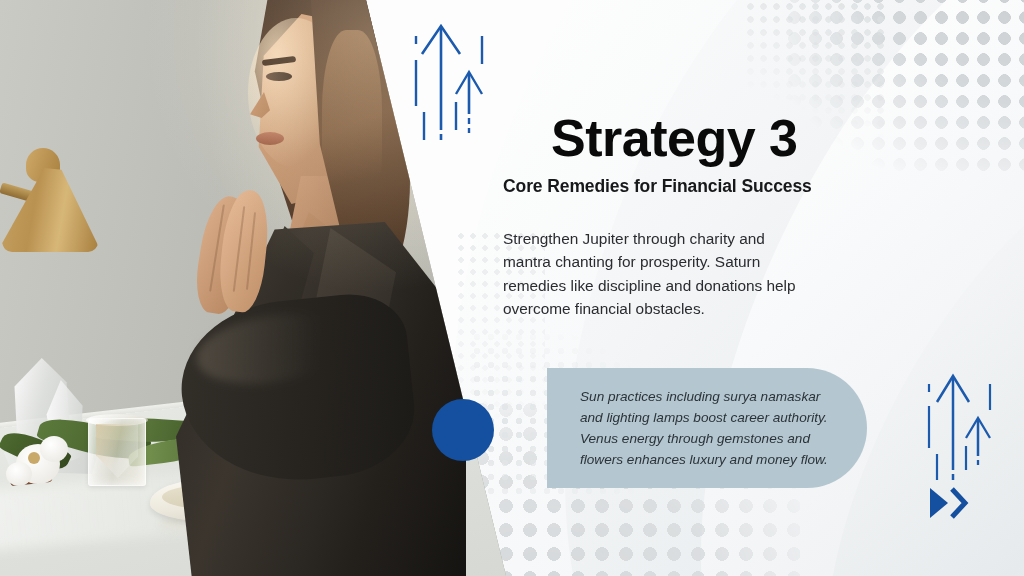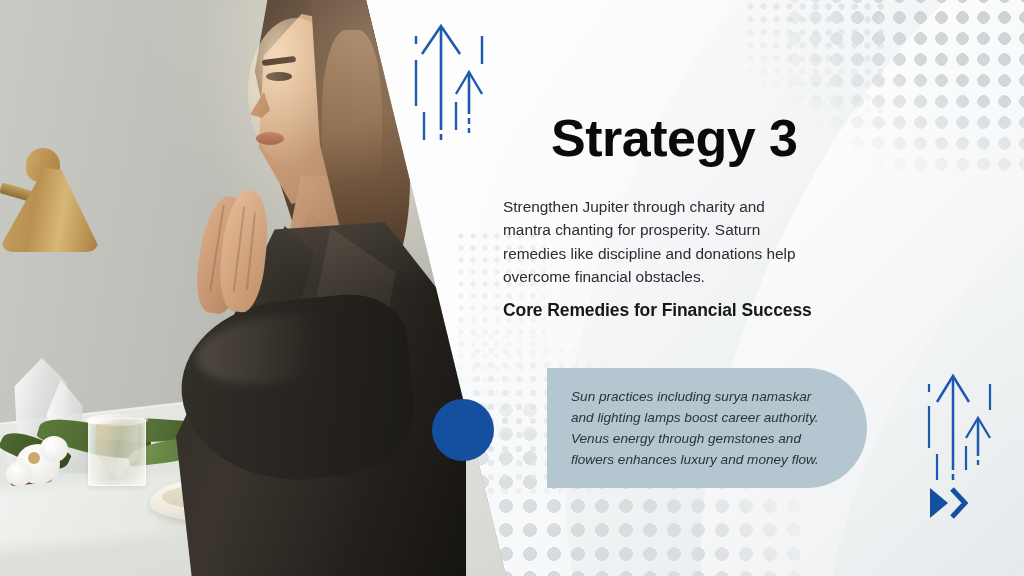--- a/index.html
+++ b/index.html
@@ -335,21 +335,21 @@
   }
   #body {
     margin-top:30px; font-size:15.4px; line-height:1.52;
     color:#2a2c30; width:300px;
   }
 
   
   #callout {
     position:absolute; left:547px; top:368px; width:320px; height:120px;
     border-radius:0 60px 60px 0;
-    display:flex; align-items:center;
+    display:flex; align-items:center;padding-left:9px;
   }
   #callout-text {
     font-size:13.6px; line-height:1.55; font-style:italic;
     color:#2b3338; padding:0 26px 0 24px; width:300px;
   }
 </style>
 </head>
 <body>
 
 <div id="slide" style="background: rgb(253, 253, 253);">
@@ -472,21 +472,21 @@
 
   <div class="chevmark">
     <svg width="48" height="34" viewBox="0 0 48 34">
       <path d="M2 2 L2 32 L20 17 Z" fill="#14509F"></path>
       <path d="M24 3 L37 17 L24 31" fill="none" stroke="#14509F" stroke-width="5" stroke-linejoin="miter"></path>
     </svg>
   </div>
 
   <div id="text-col">
     <div id="title" style="color: rgb(10, 10, 10); margin-left: 48px;">Strategy 3</div>
+    <div id="subtitle">Core Remedies for Financial Success</div>
     <div id="body" style="color: rgb(42, 44, 48);">Strengthen Jupiter through charity and mantra chanting for prosperity. Saturn remedies like discipline and donations help overcome financial obstacles.</div>
-    <div id="subtitle">Core Remedies for Financial Success</div>
   </div>
 
   <div id="callout" style="background: rgb(180, 198, 208);">
     <div id="callout-text">Sun practices including surya namaskar and lighting lamps boost career authority. Venus energy through gemstones and flowers enhances luxury and money flow.</div>
   </div>
 
 </div>
 
 </body></html>

